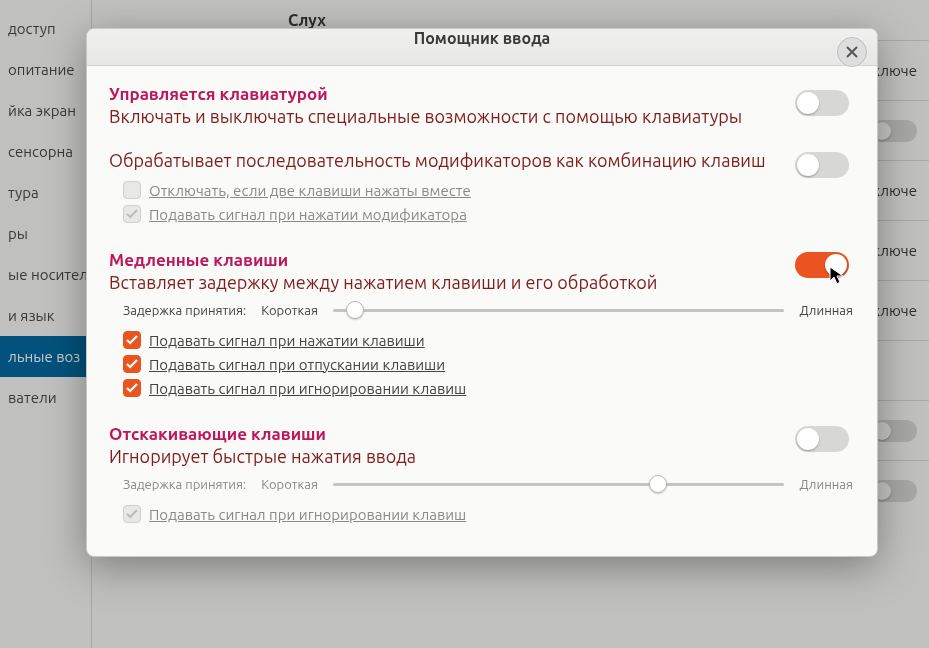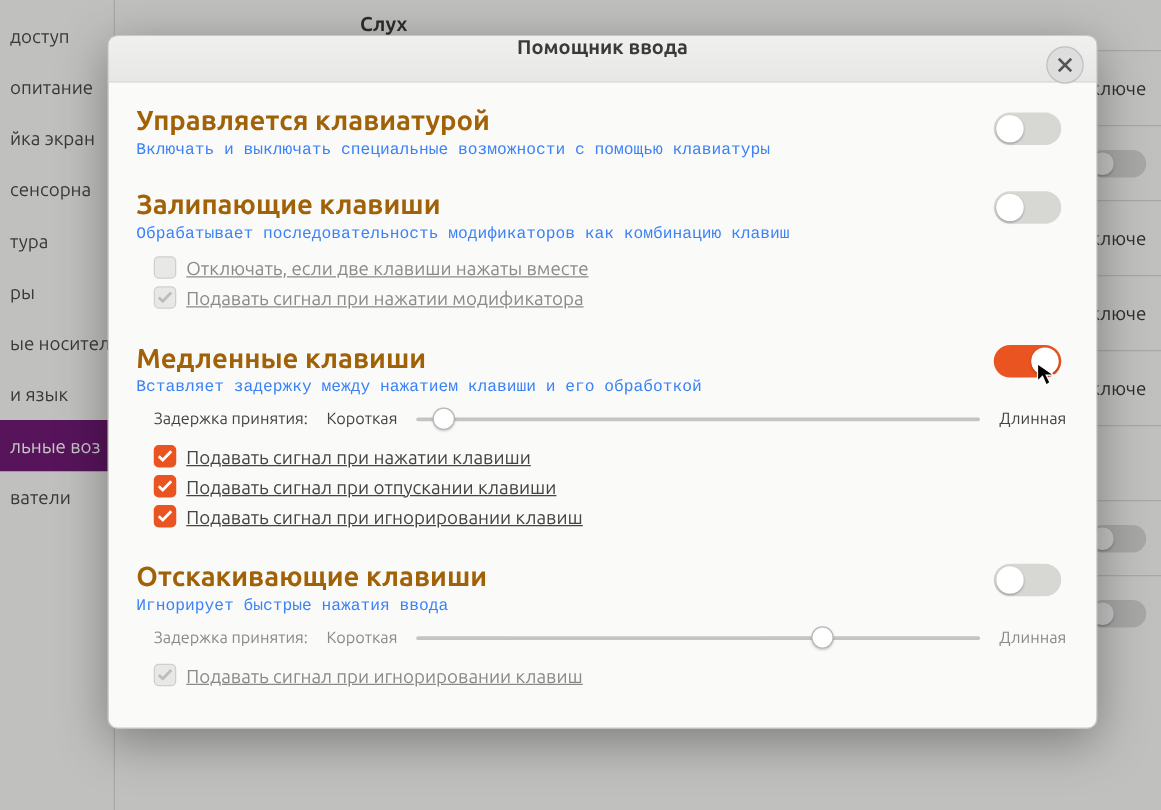--- a/index.html
+++ b/index.html
@@ -13,21 +13,21 @@
   }
   
   .bg { position: absolute; inset: 0; background: #f6f6f5; }
   .bg-sidebar {
     position: absolute; left: 0; top: 0; bottom: 0; width: 92px;
     background: #f6f6f5; border-right: 1px solid #d8d8d6;
     display: flex; flex-direction: column;
     padding-top: 8px;
   }
   .bg-sidebar-item { padding: 12px 8px; font-size: 15px; color: #4a4a48; white-space: nowrap; }
-  .bg-sidebar-item.active { background: #701a75; color: #fff; }
+  .bg-sidebar-item.active { background: #0369a1; color: #fff; }
   .bg-header {
     position: absolute; left: 88px; right: 0; top: 0; height: 40px;
     display: flex; align-items: center; padding-left: 200px;
     font-weight: 700; color: #3a3a3a;
   }
   .bg-rows { position: absolute; left: 260px; right: 0; top: 40px; bottom: 0; }
   .bg-row { display: flex; align-items: center; justify-content: flex-end; gap: 12px; height: 60px; padding-right: 12px; border-top: 1px solid #d8d8d6; }
   .bg-val { font-size: 15px; color: #3a3a3a; }
   
   .overlay {
@@ -52,22 +52,22 @@
   .dlg-close {
     position: absolute; right: 10px; top: 8px;
     width: 30px; height: 30px; border-radius: 15px;
     background: #dedede; border: 1px solid #c0c0c0;
     display: flex; align-items: center; justify-content: center;
     cursor: pointer;
   }
   .dlg-close svg { width: 12px; height: 12px; }
   .dlg-body { padding: 18px 22px 26px 22px; }
   .section { position: relative; margin-bottom: 24px; }
-  .sec-title { font-weight: 700; font-size: 22px; color: #a16207; margin-bottom: 3px; }
-  .sec-desc  { font-size: 13px; color: #3b82f6; font-family: Liberation Mono, monospace; }
+  .sec-title { font-weight: 700; font-size: 17px; color: #be185d; margin-bottom: 3px; }
+  .sec-desc  { font-size: 18px; color: #7f1d1d; }
   .toggle {
     position: absolute; right: 6px; top: 2px;
     width: 54px; height: 26px; border-radius: 13px;
     background: #d7d7d4; cursor: pointer;
   }
   .toggle .knob {
     position: absolute; top: 2px; left: 2px;
     width: 22px; height: 22px; border-radius: 11px;
     background: #fff; box-shadow: 0 1px 2px rgba(0,0,0,0.3);
   }
@@ -177,21 +177,20 @@
 
     <div class="section">
       <div class="sec-title">Управляется клавиатурой</div>
       <div class="sec-desc">Включать и выключать специальные возможности с помощью клавиатуры</div>
       <div class="toggle">
           <div class="knob"></div>
         </div>
     </div>
 
     <div class="section">
-      <div class="sec-title">Залипающие клавиши</div>
       <div class="sec-desc">Обрабатывает последовательность модификаторов как комбинацию клавиш</div>
       <div class="toggle">
           <div class="knob"></div>
         </div>
       <div class="sub">
         <div class="check-row disabled">
           <span class="check disabled"></span>
           <span>Отключать, если две клавиши нажаты вместе</span>
         </div>
         <div class="check-row disabled">

